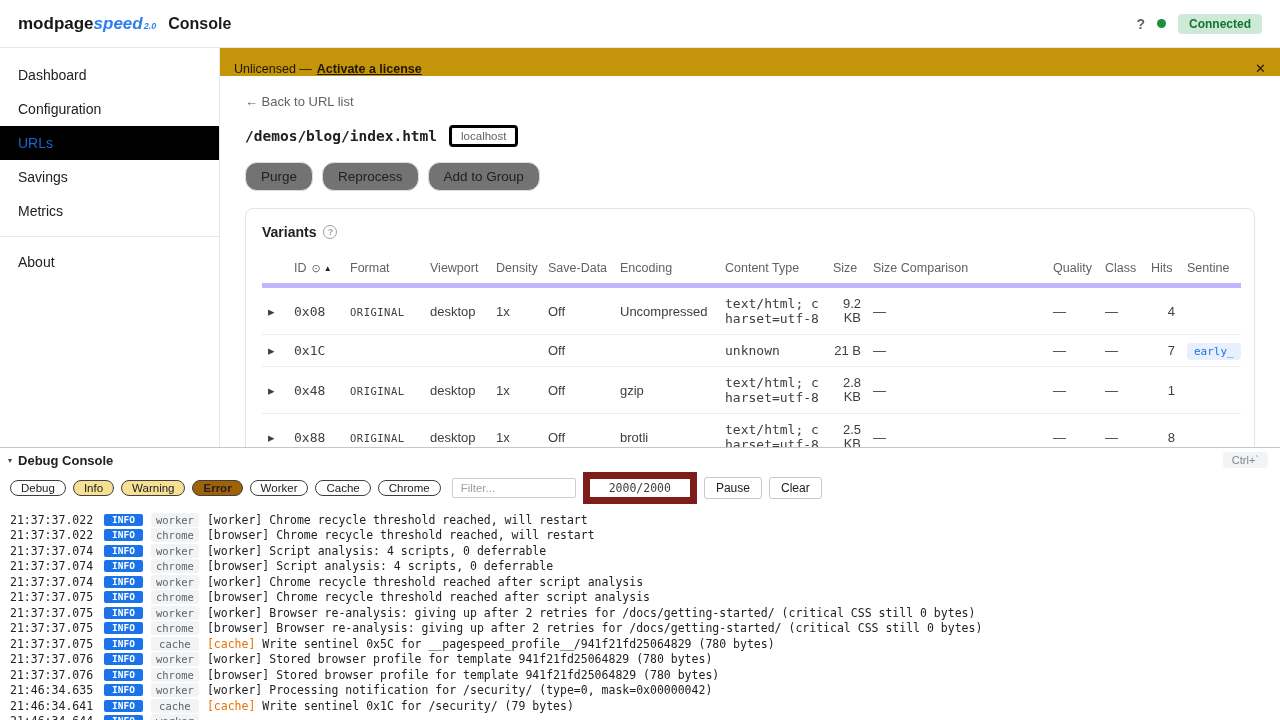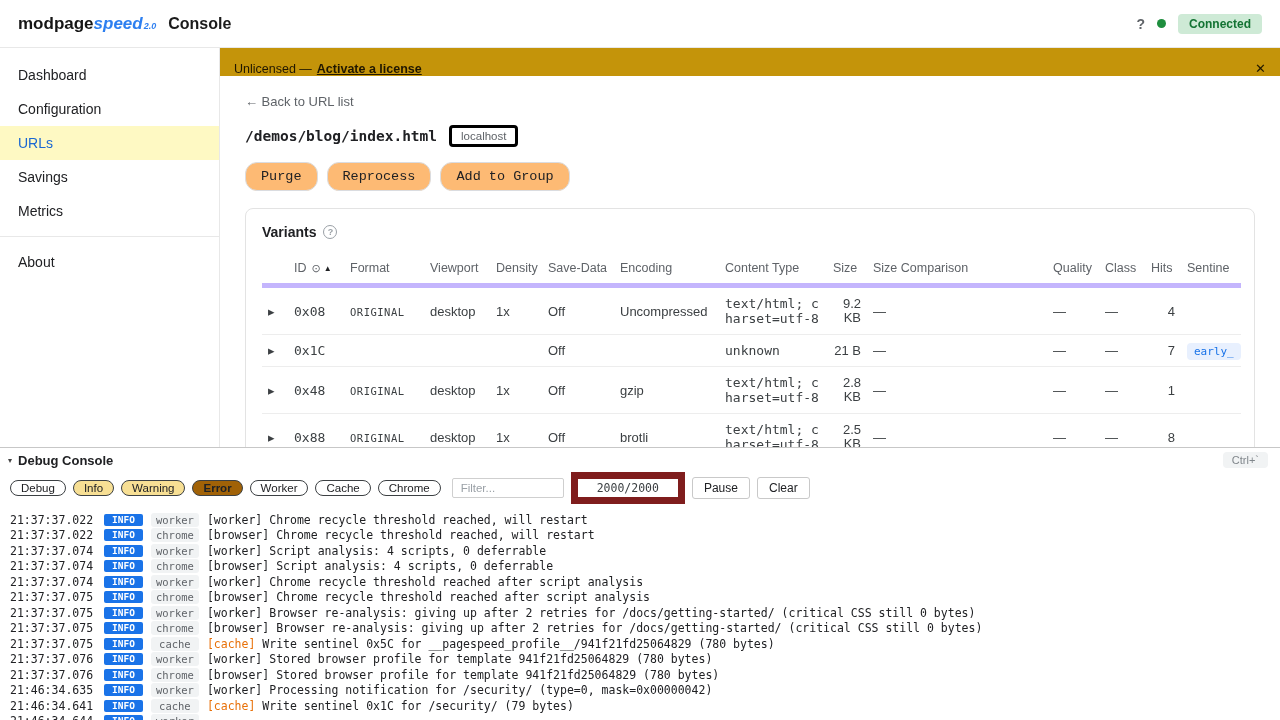--- a/index.html
+++ b/index.html
@@ -18,38 +18,38 @@
   .header-right { display:flex; align-items:center; gap:12px; }
   .help-q { color:#5f6368; font-size:14px; font-weight:700; cursor:pointer; }
   .green-dot { width:9px; height:9px; border-radius:50%; background:#1e8e3e; }
   .status-badge { background:var(--connected-bg,#ceead6); color:var(--connected-text,#137333);
     font-size:12px; font-weight:600; padding:3px 11px; border-radius:4px; }
 
   
   .middle { flex:1 1 auto; display:flex; min-height:0; overflow:hidden; }
   .sidebar { width:220px; flex:0 0 220px; border-right:1px solid #e8e8e8; padding-top:10px; }
   .side-item { padding:9px 18px; font-size:14px; color:#202124; cursor:pointer; }
-  .side-item.active { background:#fef9c3; color:#1967d2; }
+  .side-item.active { background:#000000; color:#1967d2; }
   .side-divider { border-top:1px solid #e8e8e8; margin:8px 0; }
 
   main { flex:1 1 auto; min-width:0; overflow:hidden; display:flex; flex-direction:column; }
 
   .banner { height:28px; flex:0 0 28px; background:var(--banner,#c4940a); color:#201700;
     display:flex; align-items:flex-end; padding:0 14px; font-size:12.5px; }
   .banner a { color:inherit; font-weight:700; text-decoration:underline; margin-left:5px; cursor:pointer; }
   .banner-close { margin-left:auto; font-size:13px; cursor:pointer; color:#201700; }
 
   .content { padding:16px 25px 0; overflow:hidden; }
   .back-link { color:#5f6368; font-size:13px; text-decoration:none; cursor:pointer; display:inline-block; }
   .title-row { display:flex; align-items:center; gap:12px; margin-top:15px; }
   .page-title { font-family:"DejaVu Sans Mono", monospace; font-size:14.5px; font-weight:700; color:#202124; }
   .host-badge { border:3px solid #000000; border-radius:4px; padding:2px 9px; font-size:11.5px; color:#5f6368; }
   .actions { display:flex; gap:9px; margin-top:15px; }
-  .btn { background:#fdba74; border:1px solid #dadce0; border-radius:12px; padding:6px 15px;
-    font-size:13.5px; color:#202124; cursor:pointer; font-family:Liberation Mono, monospace; }
+  .btn { background:#737373; border:1px solid #dadce0; border-radius:12px; padding:6px 15px;
+    font-size:13.5px; color:#202124; cursor:pointer; font-family:Liberation Sans, sans-serif; }
 
   .card { border:1px solid #e3e3e3; border-radius:8px; margin-top:17px; padding:15px 16px 0; background:#fff; }
   .card-title-row { display:flex; align-items:center; gap:7px; margin-bottom:13px; }
   .card-title { font-size:14px; font-weight:700; }
   .help-circle { width:14px; height:14px; border:1.4px solid #9aa0a6; border-radius:50%;
     color:#9aa0a6; font-size:9px; font-weight:700; display:flex; align-items:center; justify-content:center; cursor:pointer; }
 
   table.variants { width:100%; border-collapse:collapse; table-layout:fixed; }
   table.variants th { text-align:left; font-size:12.5px; font-weight:400; color:#5f6368;
     padding:8px 6px; border-bottom:5px solid #c4b5fd; white-space:nowrap; overflow:hidden; }
@@ -75,21 +75,21 @@
   .dc-caret { font-size:8px; color:#444; margin-right:6px; cursor:pointer; }
   .dc-title { font-size:13px; font-weight:700; }
   .kbd { margin-left:auto; background:#f1f3f4; border-radius:4px; padding:2px 9px;
     font-size:11px; color:#80868b; }
   .dc-toolbar { display:flex; align-items:center; gap:7px; padding:2px 10px 6px; }
   .pill { border:1px solid #3c4043; border-radius:10px; background:#fff; padding:1px 10px;
     font-size:11.5px; color:#202124; cursor:pointer; font-family:inherit; }
   .pill-info, .pill-warning { background:#f7df94; }
   .pill-error { background:#a16207;font-weight:bold; }
   .dc-filter-input { border:1px solid #cfcfcf; border-radius:2px; padding:3px 8px;
-    font-size:11.5px; width:112px; color:#202124; margin-left:4px; font-family:inherit; }
+    font-size:11.5px; width:124px; color:#202124; margin-left:4px; font-family:inherit; }
   .dc-filter-input::placeholder { color:#9aa0a6; }
   .counter { border:7px solid #7f1d1d; padding:2px 19px; font-size:11.5px;
     font-family:"DejaVu Sans Mono", monospace; color:#3c4043; }
   .dc-btn { border:1px solid #c9c9c9; border-radius:3px; background:#fff; padding:3px 11px;
     font-size:12px; color:#202124; cursor:pointer; font-family:inherit; }
   .dc-logs { flex:1 1 auto; overflow:hidden; padding-top:2px; }
   .log-row { display:flex; align-items:center; height:15.5px; padding:0 10px; gap:8px;
     white-space:nowrap; font-family:"DejaVu Sans Mono", monospace; }
   .log-time { width:86px; flex:0 0 86px; font-size:11.5px; color:#202124; }
   .log-level { background:var(--info-badge,#1a73e8); color:#fff; font-size:9.5px; font-weight:700;

